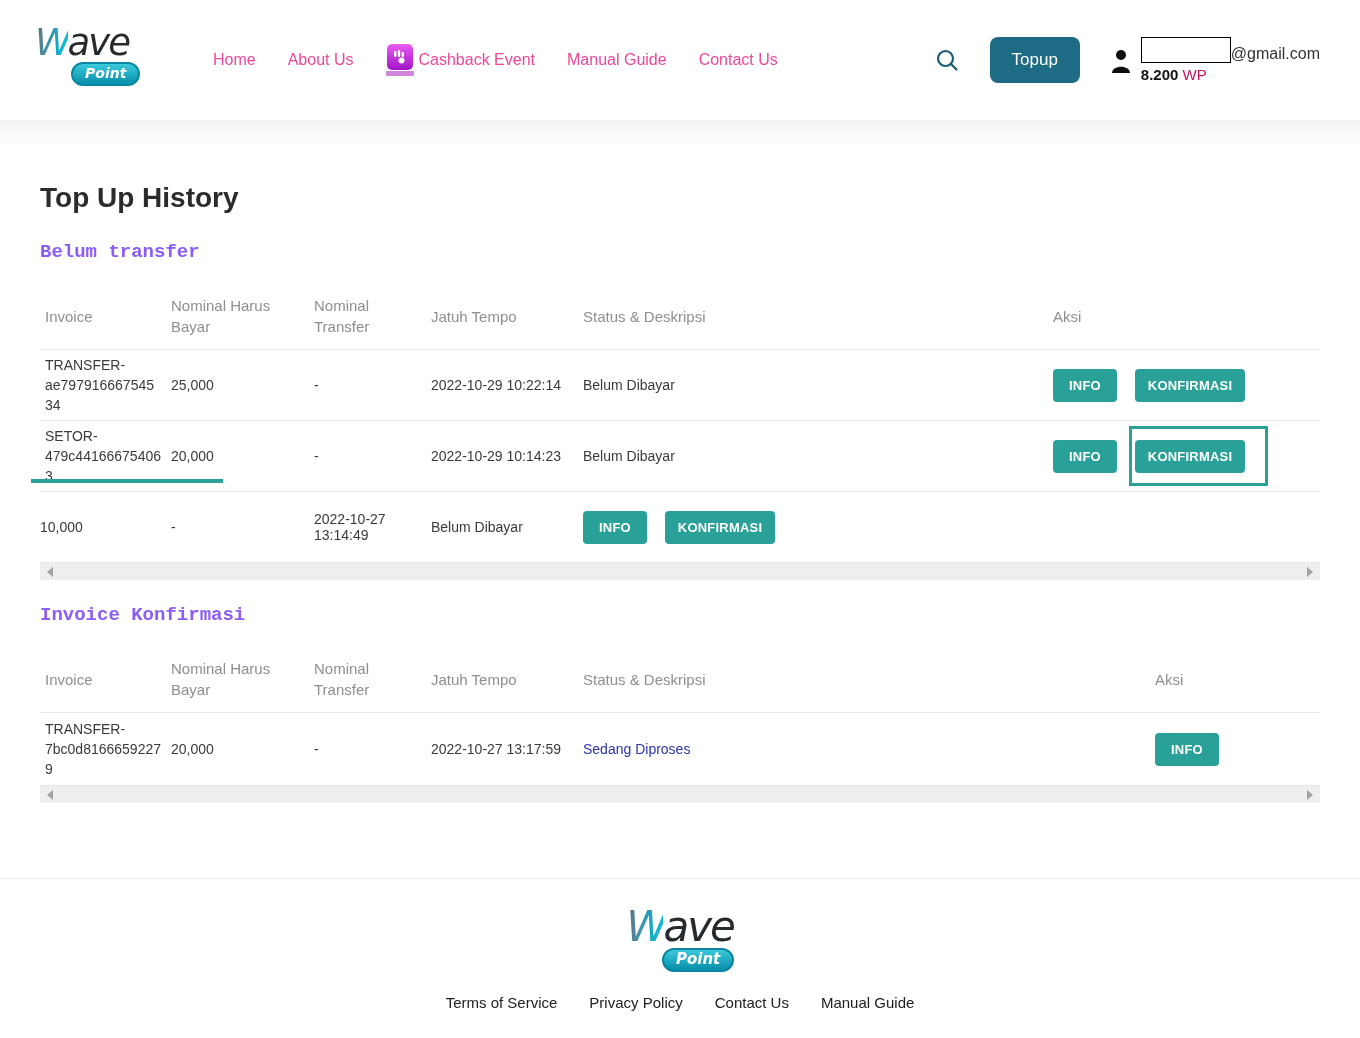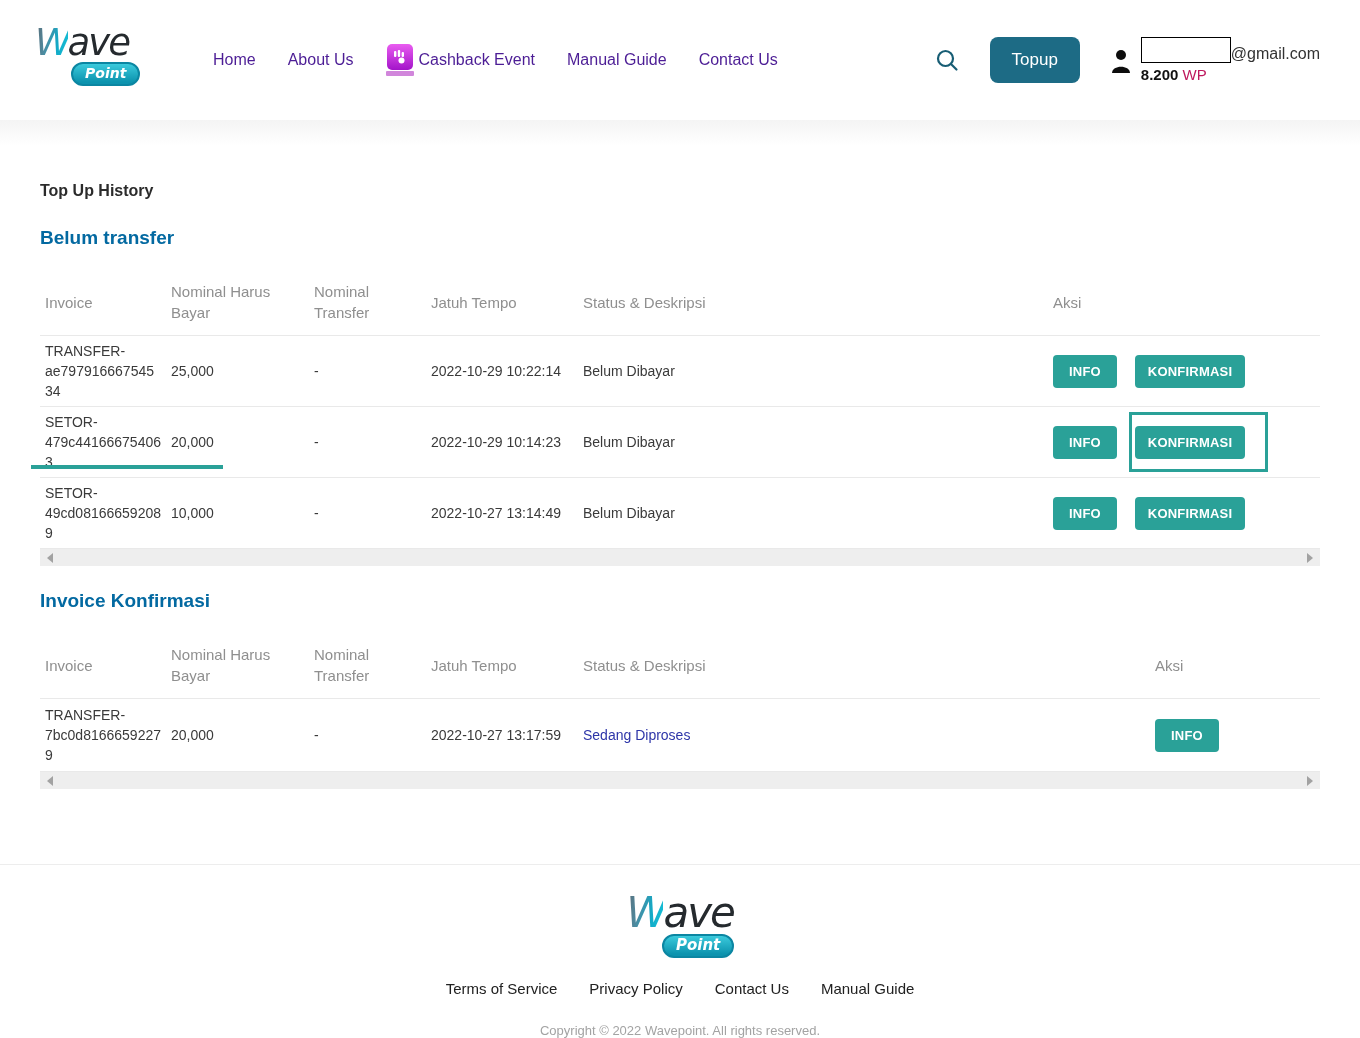--- a/index.html
+++ b/index.html
@@ -16,21 +16,21 @@
     font-size:37px; letter-spacing:-2px; line-height:1; }
   .logo-w { background:linear-gradient(100deg,#5d6a74 0%,#4d8ba0 35%,#12a9c6 65%,#15c4da 100%);
     -webkit-background-clip:text; background-clip:text; color:transparent; }
   .logo-ave { color:#252a2e; }
   .logo-pill { position:absolute; left:36px; top:38px;
     background:linear-gradient(180deg,#3bcadc 0%,#0c93ae 90%);
     border:2px solid #0b86a2; border-radius:999px; color:#fff;
     font-family:"DejaVu Sans", sans-serif; font-weight:bold; font-style:italic;
     font-size:14px; padding:1px 12px 3px 12px; }
 
-  .nav { display:flex; align-items:center; gap:32px; margin-left:60px; font-size:16px; color:#4c1d95; }
+  .nav { display:flex; align-items:center; gap:32px; margin-left:60px; font-size:16px; color:#ec4899; }
   .nav-item { cursor:pointer; white-space:nowrap; display:flex; align-items:center; gap:3px; }
   .cashback-wrap { display:flex; flex-direction:column; align-items:center; margin-right:2px; }
   .cashback-icon { width:26px; height:26px; border-radius:5px;
     background:linear-gradient(180deg,#e95cf0 0%,#a314c9 100%);
     display:flex; align-items:center; justify-content:center; }
   .cashback-caption { width:28px; height:5px; margin-top:1px; border-radius:1px;
     background:rgba(171,35,190,0.55); filter:blur(.4px); }
 
   .header-right { margin-left:auto; display:flex; align-items:center; gap:30px; }
   .search-btn { cursor:pointer; display:flex; align-items:center; }
@@ -42,22 +42,22 @@
   .email-line { display:flex; align-items:flex-end; }
   .redaction-box { display:inline-block; width:90px; height:26px; background:#fff;
     border:1.5px solid #000; }
   .email-suffix { font-size:16px; color:#333; }
   .balance-line { margin-top:3px; font-size:15px; }
   .balance-amount { font-weight:bold; color:#111; }
   .balance-unit { color:#be185d; }
 
   
   .main { padding:0 40px; }
-  .page-title { margin-top:32px; font-size:16px; font-weight:bold; color:#2b2b2b; }
-  .section-heading { font-size:19px; font-weight:bold; color:#0369a1; }
+  .page-title { margin-top:32px; font-size:28px; font-weight:bold; color:#2b2b2b; }
+  .section-heading { font-size:19px; font-weight:bold; color:#8b5cf6;font-family:Liberation Mono, monospace; }
   .heading-belum { margin-top:27px; }
   .heading-selesai { margin-top:24px; }
 
   .grid-row { display:grid; align-items:center; border-bottom:1px solid #e9e9e9; position:relative; }
   .cols-t1 { grid-template-columns:131px 143px 117px 152px 470px 1fr; }
   .cols-t2 { grid-template-columns:131px 143px 117px 152px 572px 1fr; }
   .thead { height:67px; color:#8f8f8f; font-size:15px; margin-top:20px; }
   .thead .cell { line-height:1.4; }
   .trow { height:71px; font-size:14px; color:#3a3a3a; }
   .trow-t2 { height:73px; }
@@ -192,21 +192,20 @@
       <button class="btn">INFO</button>
       <span class="annot-wrap">
         <button class="btn btn-konfirmasi">KONFIRMASI</button>
         <span class="annot-box"></span>
       </span>
     </div>
     <span class="invoice-underline"></span>
   </div>
 
   <div class="grid-row cols-t1 trow">
-    <div class="cell cell-invoice">SETOR-49cd081666592089</div>
     <div class="cell">10,000</div>
     <div class="cell">-</div>
     <div class="cell">2022-10-27 13:14:49</div>
     <div class="cell">Belum Dibayar</div>
     <div class="cell cell-aksi">
       <button class="btn">INFO</button>
       <button class="btn btn-konfirmasi">KONFIRMASI</button>
     </div>
   </div>
 

